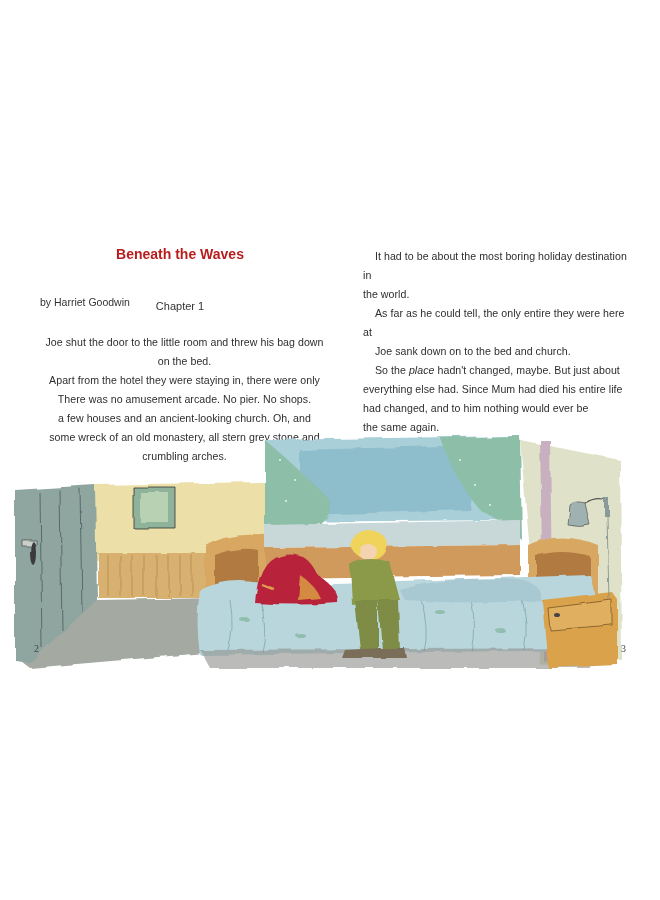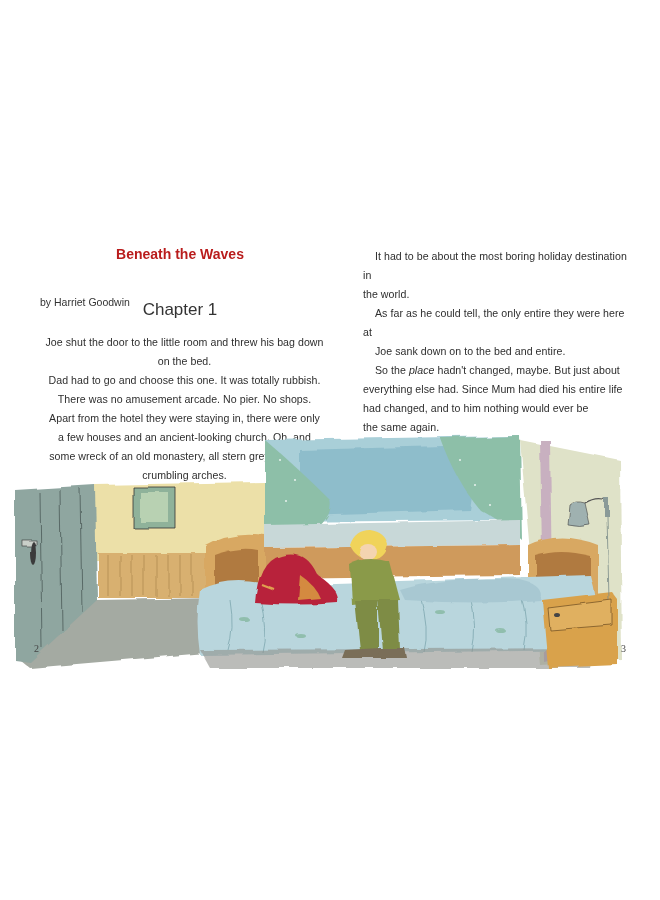--- a/index.html
+++ b/index.html
@@ -9,49 +9,48 @@
   .col { position: absolute; font-size: 10.6px; line-height: 19px; color: #2e2e2e; letter-spacing: 0.05px; }
   .col-left { left: 42px; top: 333px; width: 285px; text-align: center; }
   .col-right { left: 363px; top: 247px; width: 270px; }
   .col p { margin: 0; }
   .indent { text-indent: 12px; }
   .title { position: absolute; top: 246px; left: 40px; width: 280px; text-align: center;
            font-weight: bold; font-size: 14px; color: #b91c1c; }
   .author { position: absolute; top: 268px; left: 40px; width: 280px; text-align: left;
             font-size: 10.5px; color: #333; margin-top: 28px; }
   .chapter { position: absolute; top: 300px; left: 40px; width: 280px; text-align: center;
-             font-size: 17px; color: #333; }
+             font-size: 11px; color: #333; }
   .illus { position: absolute; left: 0; top: 430px; width: 660px; height: 250px; }
   .pageno { position: absolute; font-family: "Liberation Serif", serif; font-size: 10px; color: #444; }
 </style>
 </head>
 <body>
 
 <div class="page">
 
   <div class="title">Beneath the Waves</div>
   <div class="author">by Harriet Goodwin</div>
   <div class="chapter">Chapter 1</div>
 
   <div class="col col-left">
     <p>Joe shut the door to the little room and threw his bag down</p>
     <p>on the bed.</p>
-    <p>Dad had to go and choose this one. It was totally rubbish.</p>
+    <p>Apart from the hotel they were staying in, there were only</p>
     <p>There was no amusement arcade. No pier. No shops.</p>
-    <p>Apart from the hotel they were staying in, there were only</p>
     <p>a few houses and an ancient-looking church. Oh, and</p>
     <p>some wreck of an old monastery, all stern grey stone and</p>
     <p>crumbling arches.</p>
   </div>
 
   <div class="col col-right">
     <p class="indent">It had to be about the most boring holiday destination in</p>
     <p>the world.</p>
     <p class="indent">As far as he could tell, the only entire they were here at</p>
-    <p class="indent">Joe sank down on to the bed and entire.</p>
+    <p class="indent">Joe sank down on to the bed and church.</p>
     <p class="indent"><span>So the </span><em>place</em><span> hadn't changed, maybe. But just about</span></p>
     <p>everything else had. Since Mum had died his entire life</p>
     <p>had changed, and to him nothing would ever be</p>
     <p>the same again.</p>
   </div>
 
   <svg class="illus" viewBox="0 430 660 250" width="660" height="250">
     <defs>
       <filter id="wc" x="-5%" y="-5%" width="110%" height="110%">
         <feTurbulence type="fractalNoise" baseFrequency="0.04" numOctaves="2" seed="3"></feTurbulence>

